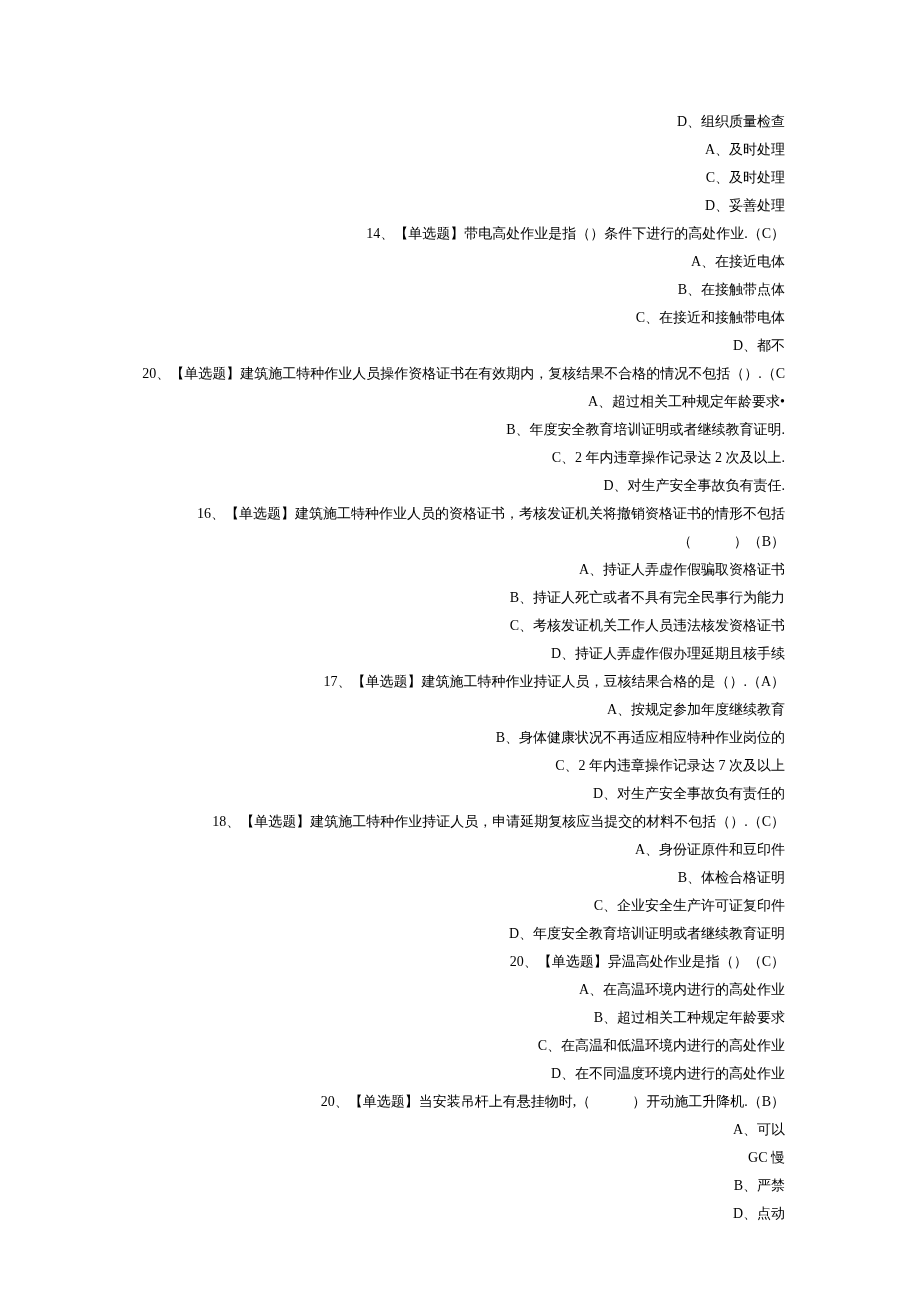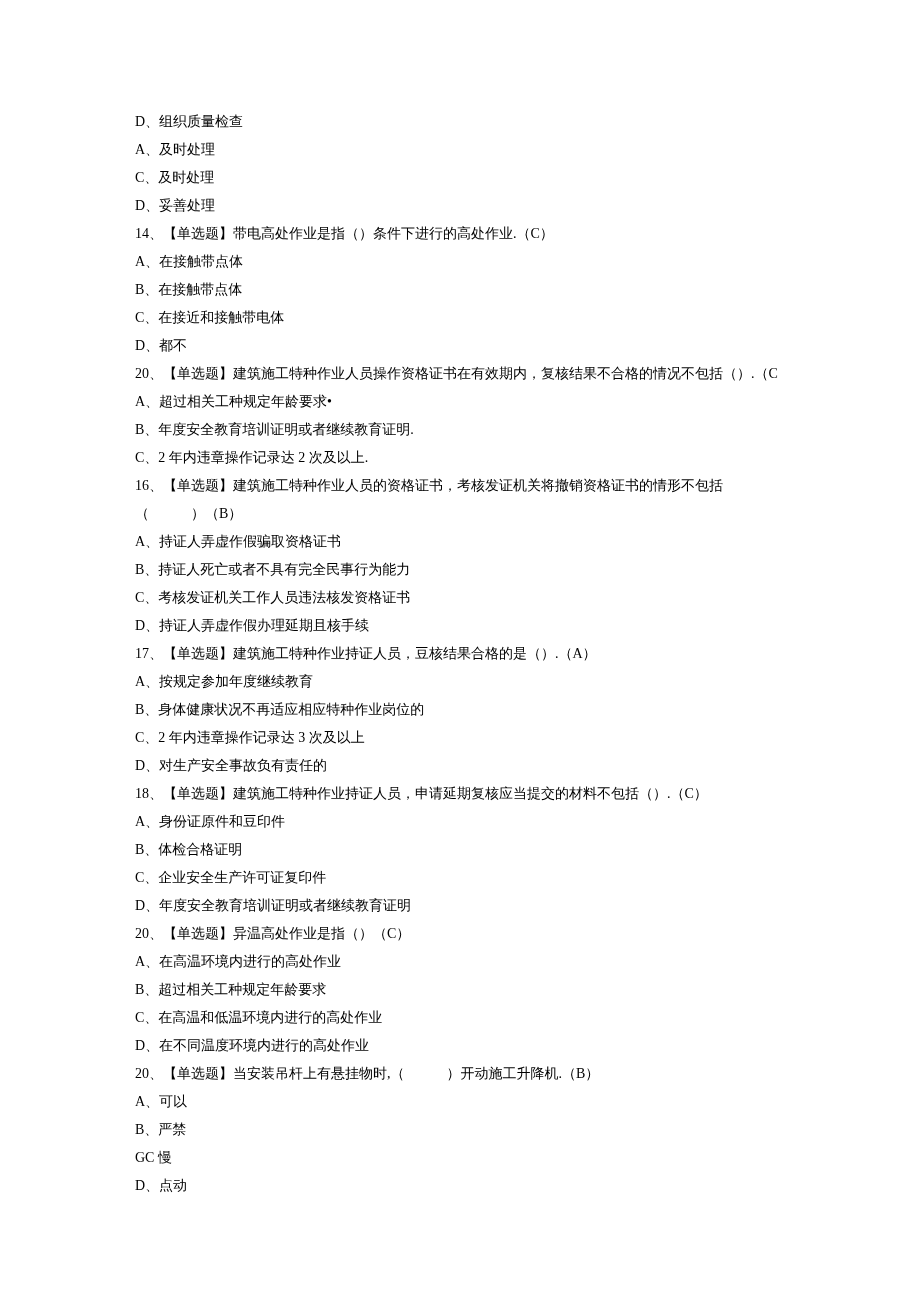--- a/index.html
+++ b/index.html
@@ -8,57 +8,59 @@
       background: #ffffff;
       font-family: "SimSun", "宋体", serif;
       font-size: 14px;
       line-height: 2.0;
       color: #000000;
       padding: 108px 135px 30px 135px;
     }
     .line {
       display: block;
       margin: 0;
+      text-align: right;
     }
   </style>
 </head>
 <body>
 
 <div id="content">
     <div class="line">D、组织质量检查</div>
     <div class="line">A、及时处理</div>
     <div class="line">C、及时处理</div>
     <div class="line">D、妥善处理</div>
     <div class="line">14、【单选题】带电高处作业是指（）条件下进行的高处作业.（C）</div>
-    <div class="line">A、在接触带点体</div>
+    <div class="line">A、在接近电体</div>
     <div class="line">B、在接触带点体</div>
     <div class="line">C、在接近和接触带电体</div>
     <div class="line">D、都不</div>
     <div class="line">20、【单选题】建筑施工特种作业人员操作资格证书在有效期内，复核结果不合格的情况不包括（）.（C</div>
     <div class="line">A、超过相关工种规定年龄要求•</div>
     <div class="line">B、年度安全教育培训证明或者继续教育证明.</div>
     <div class="line">C、2 年内违章操作记录达 2 次及以上.</div>
+    <div class="line">D、对生产安全事故负有责任.</div>
     <div class="line">16、【单选题】建筑施工特种作业人员的资格证书，考核发证机关将撤销资格证书的情形不包括（　　　）（B）</div>
     <div class="line">A、持证人弄虚作假骗取资格证书</div>
     <div class="line">B、持证人死亡或者不具有完全民事行为能力</div>
     <div class="line">C、考核发证机关工作人员违法核发资格证书</div>
     <div class="line">D、持证人弄虚作假办理延期且核手续</div>
     <div class="line">17、【单选题】建筑施工特种作业持证人员，豆核结果合格的是（）.（A）</div>
     <div class="line">A、按规定参加年度继续教育</div>
     <div class="line">B、身体健康状况不再适应相应特种作业岗位的</div>
-    <div class="line">C、2 年内违章操作记录达 3 次及以上</div>
+    <div class="line">C、2 年内违章操作记录达 7 次及以上</div>
     <div class="line">D、对生产安全事故负有责任的</div>
     <div class="line">18、【单选题】建筑施工特种作业持证人员，申请延期复核应当提交的材料不包括（）.（C）</div>
     <div class="line">A、身份证原件和豆印件</div>
     <div class="line">B、体检合格证明</div>
     <div class="line">C、企业安全生产许可证复印件</div>
     <div class="line">D、年度安全教育培训证明或者继续教育证明</div>
     <div class="line">20、【单选题】异温高处作业是指（）（C）</div>
     <div class="line">A、在高温环境内进行的高处作业</div>
     <div class="line">B、超过相关工种规定年龄要求</div>
     <div class="line">C、在高温和低温环境内进行的高处作业</div>
     <div class="line">D、在不同温度环境内进行的高处作业</div>
     <div class="line">20、【单选题】当安装吊杆上有悬挂物时,（　　　）开动施工升降机.（B）</div>
     <div class="line">A、可以</div>
+    <div class="line">GC 慢</div>
     <div class="line">B、严禁</div>
-    <div class="line">GC 慢</div>
     <div class="line">D、点动</div>
   </div>
 
 </body></html>

